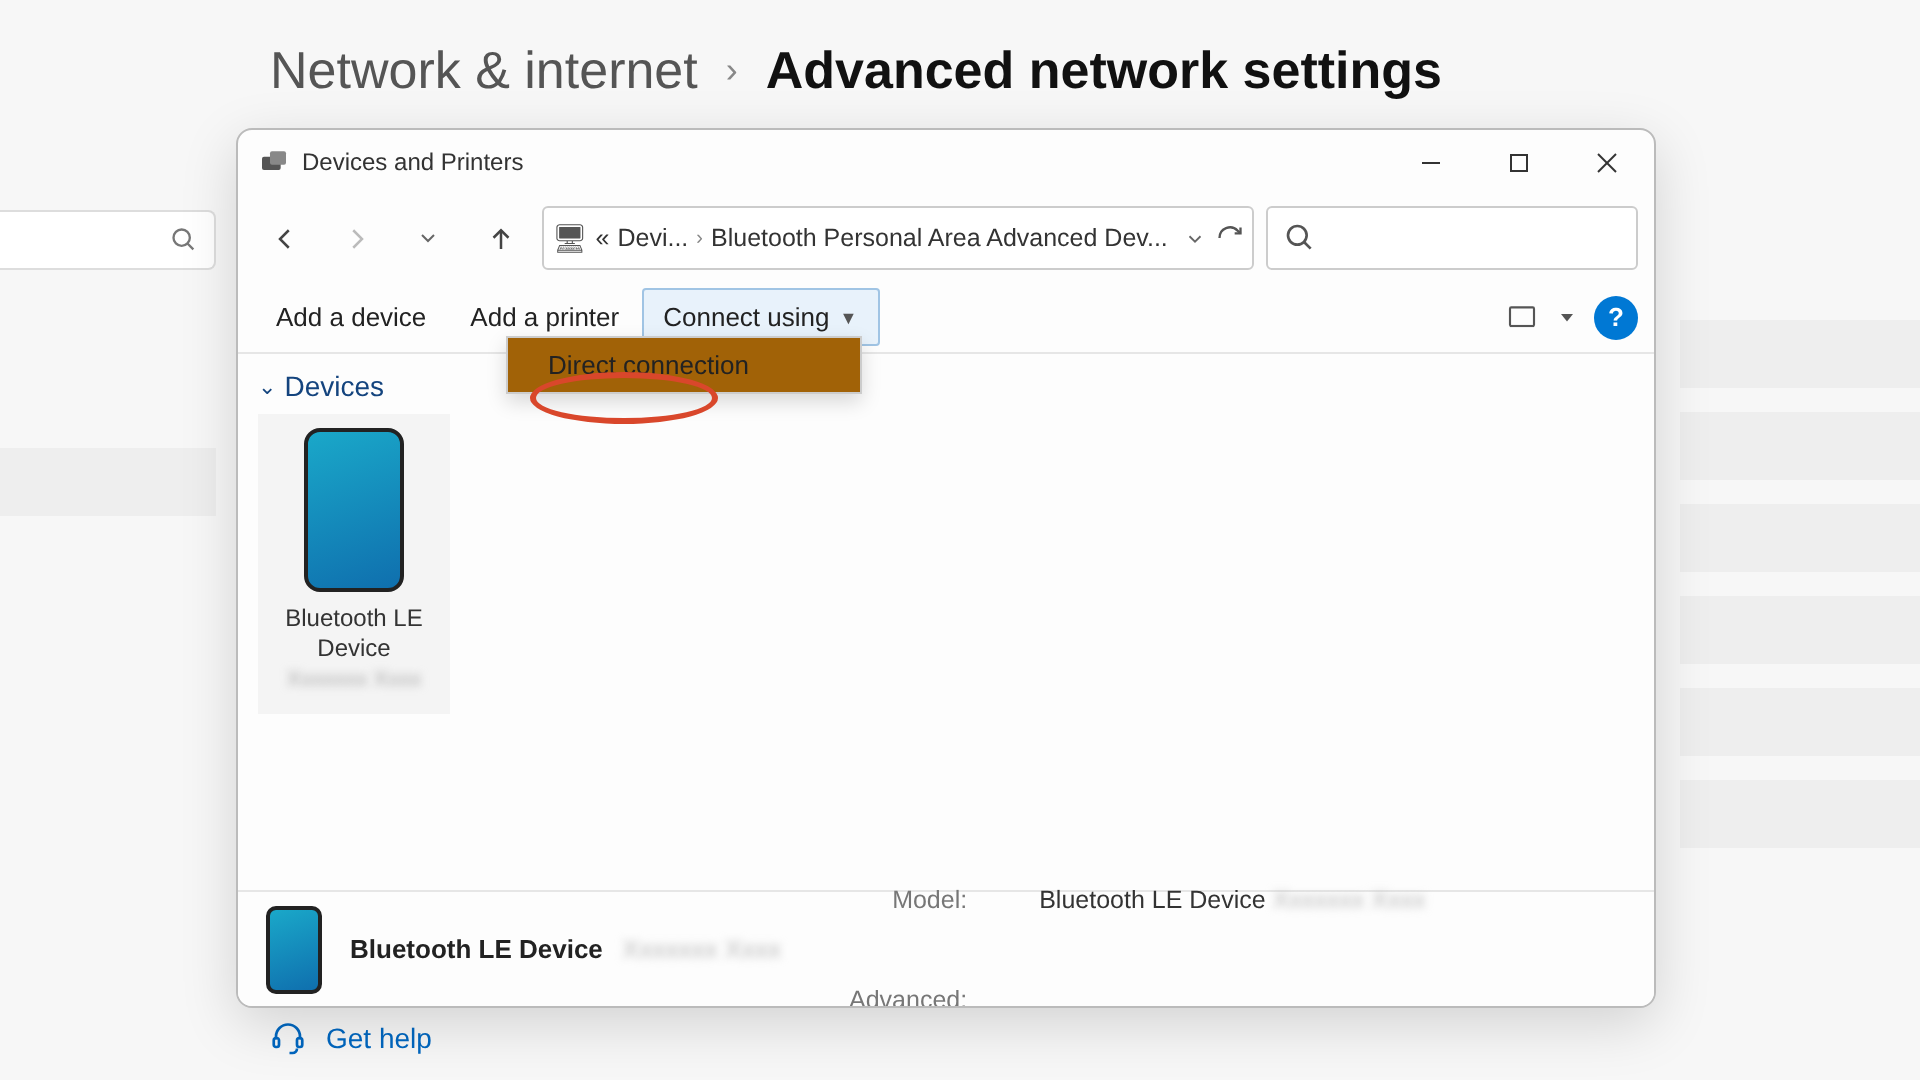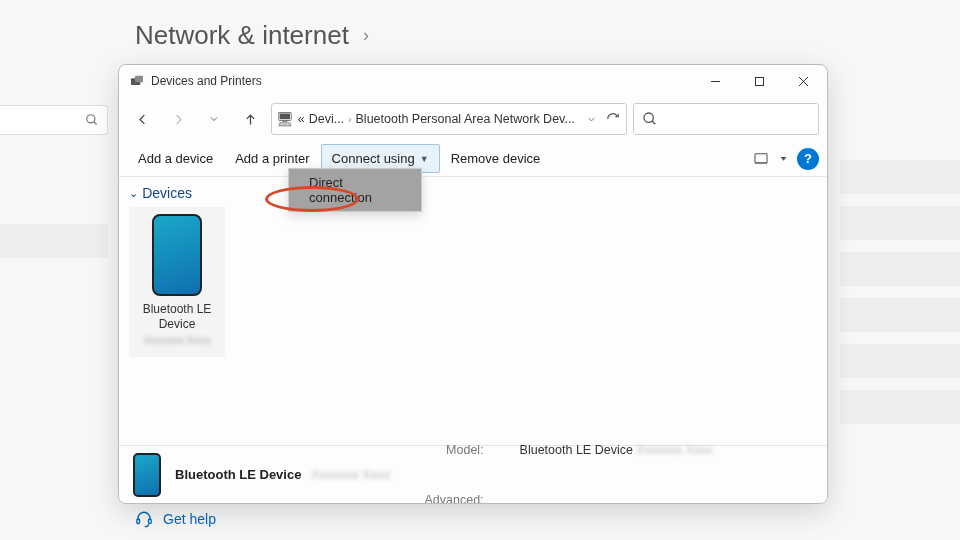--- a/index.html
+++ b/index.html
@@ -39,21 +39,21 @@
   .searchbox .sicon { width:16px; height:16px; color:#555; }
   
   .cmdbar { height:36px; border-bottom:1px solid #e6e6e6; display:flex; align-items:center; padding:0 8px; gap:0; font-size:13px; }
   .cmd { padding:6px 10px; color:#222; border:1px solid transparent; border-radius:2px; display:flex; align-items:center; gap:5px; }
   .cmd.active { border:1px solid #a0c4e4; background:#e8f2fb; }
   .cmd .drop { font-size:9px; color:#555; }
   .cmdbar .spacer { flex:1; }
   .viewbtn { width:28px; height:24px; display:flex; align-items:center; justify-content:center; border:1px solid transparent; }
   .helpbtn { width:22px; height:22px; border-radius:50%; background:#0078d4; color:#fff; display:flex; align-items:center; justify-content:center; font-size:13px; font-weight:bold; margin-left:6px; }
   
-  .dropdown { position:absolute; left:253px; top:168px; width:134px; background:#a3a3a3; border:1px solid #ccc; box-shadow:0 4px 10px rgba(0,0,0,0.15); z-index:50;margin-left:35px; }
+  .dropdown { position:absolute; left:253px; top:168px; width:178px; background:#a16207; border:1px solid #ccc; box-shadow:0 4px 10px rgba(0,0,0,0.15); z-index:50; }
   .dropdown .ditem { padding:6px 20px; font-size:13px; color:#222; }
   .highlight-ring { position:absolute; left:265px; top:186px; width:94px; height:26px; border:3px solid #d9472b; border-radius:50%; z-index:60; pointer-events:none; }
   
   .content { flex:1; overflow:auto; padding:6px 10px; }
   .grouphead { display:flex; align-items:center; gap:4px; color:#14447e; font-size:14px; padding:2px 0 6px 0; }
   .grouphead .chev { font-size:11px; }
   .device-tile { width:96px; display:flex; flex-direction:column; align-items:center; padding:6px 4px 10px 4px; border:1px solid transparent; background:#f4f4f4; }
   .device-tile .phone { width:50px; height:82px; border-radius:8px; background:linear-gradient(160deg,#1aa8c9 0%, #0f6fae 100%); border:2px solid #222; position:relative; }
   .device-tile .label { font-size:12px; color:#333; text-align:center; margin-top:6px; line-height:1.25; }
   .device-tile .sublabel { font-size:11px; color:#aaa; filter:blur(2px); margin-top:2px; }
@@ -73,20 +73,21 @@
 <div class="bg-stripe2" style="top:160px;"></div>
 <div class="bg-stripe2" style="top:206px;"></div>
 <div class="bg-stripe2" style="top:252px;"></div>
 <div class="bg-stripe2" style="top:298px;"></div>
 <div class="bg-stripe2" style="top:344px;"></div>
 <div class="bg-stripe2" style="top:390px;"></div>
 
 <div class="bg-header">
   <span class="link">Network &amp; internet</span>
   <span class="chev">›</span>
+  <span class="current">Advanced network settings</span>
 </div>
 
 <div class="bg-search">
   <svg width="14" height="14" viewBox="0 0 24 24" fill="none" stroke="#777" stroke-width="2">
       <circle cx="10" cy="10" r="7"></circle>
       <line x1="20" y1="20" x2="15" y2="15"></line>
     </svg>
 </div>
 
 <div class="help-row">
@@ -146,21 +147,21 @@
         <svg width="15" height="15" viewBox="0 0 24 24" fill="none" stroke="#444" stroke-width="2">
           <polyline points="6 11 12 5 18 11"></polyline>
           <line x1="12" y1="5" x2="12" y2="20"></line>
         </svg>
       </div>
     <div class="addrbar">
       <span class="aicon">🖥</span>
       <span class="crumb">«</span>
       <span class="crumb">Devi...</span>
       <span class="asep">›</span>
-      <span class="crumb">Bluetooth Personal Area Network Dev...</span>
+      <span class="crumb">Bluetooth Personal Area Advanced Dev...</span>
       <div class="spacer"></div>
       <span class="aicon">
           <svg width="11" height="11" viewBox="0 0 24 24" fill="none" stroke="#666" stroke-width="2">
             <polyline points="6 9 12 15 18 9"></polyline>
           </svg>
         </span>
       <span class="aicon">
           <svg width="14" height="14" viewBox="0 0 24 24" fill="none" stroke="#555" stroke-width="2">
             <path d="M3 12a9 9 0 0 1 15.5-6.3L21 8"></path>
             <polyline points="21 3 21 8 16 8"></polyline>
@@ -175,21 +176,20 @@
     </div>
   </div>
 
   <div class="cmdbar">
     <div class="cmd">Add a device</div>
     <div class="cmd">Add a printer</div>
     <div class="cmd active">
       <span>Connect using</span>
       <span class="drop">▼</span>
     </div>
-    <div class="cmd">Remove device</div>
     <div class="spacer"></div>
     <div class="viewbtn">
         <svg width="16" height="16" viewBox="0 0 24 24" fill="none" stroke="#555" stroke-width="1.6">
           <rect x="3" y="4" width="18" height="14" rx="1"></rect>
           <line x1="3" y1="18" x2="21" y2="18"></line>
         </svg>
       </div>
     <div class="viewbtn" style="width:16px">
         <svg width="9" height="9" viewBox="0 0 24 24" fill="#555">
           <polygon points="4 8 20 8 12 18"></polygon>

